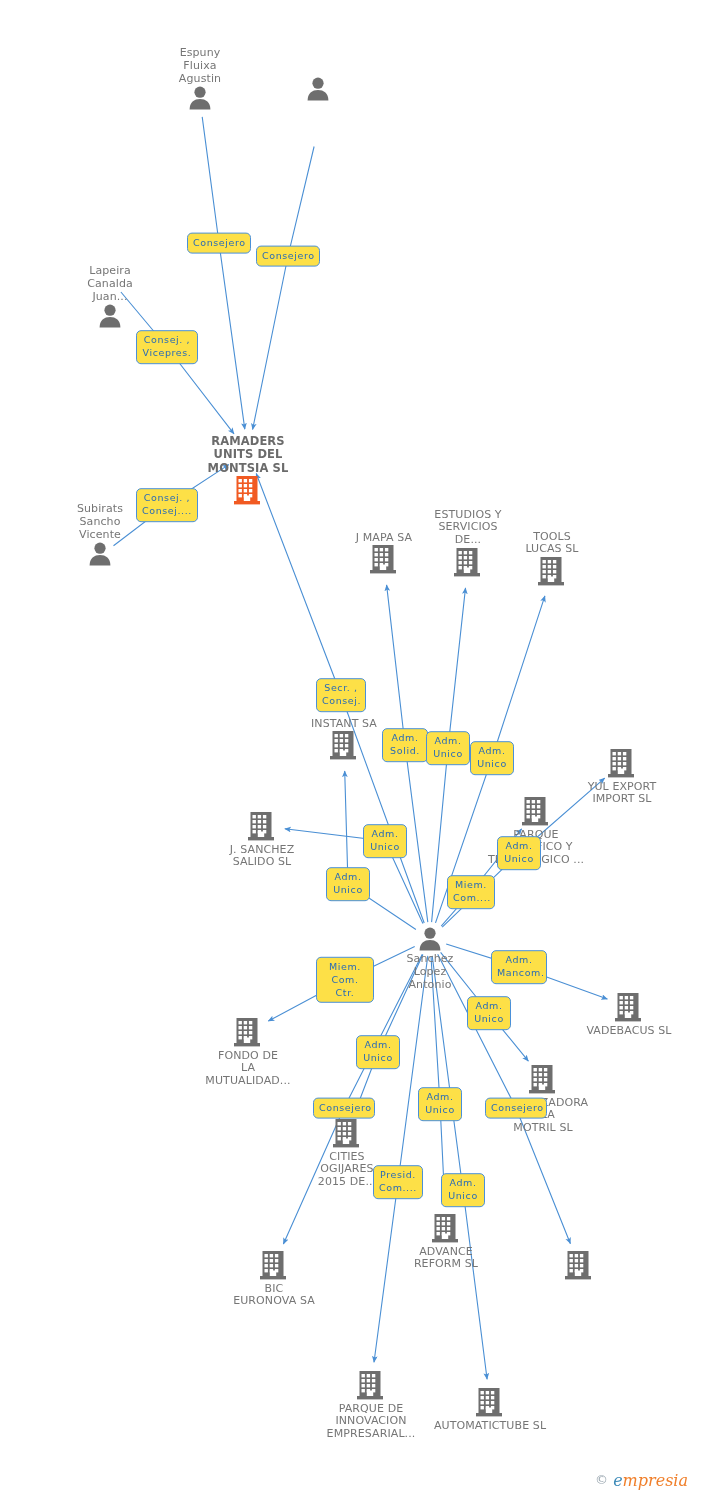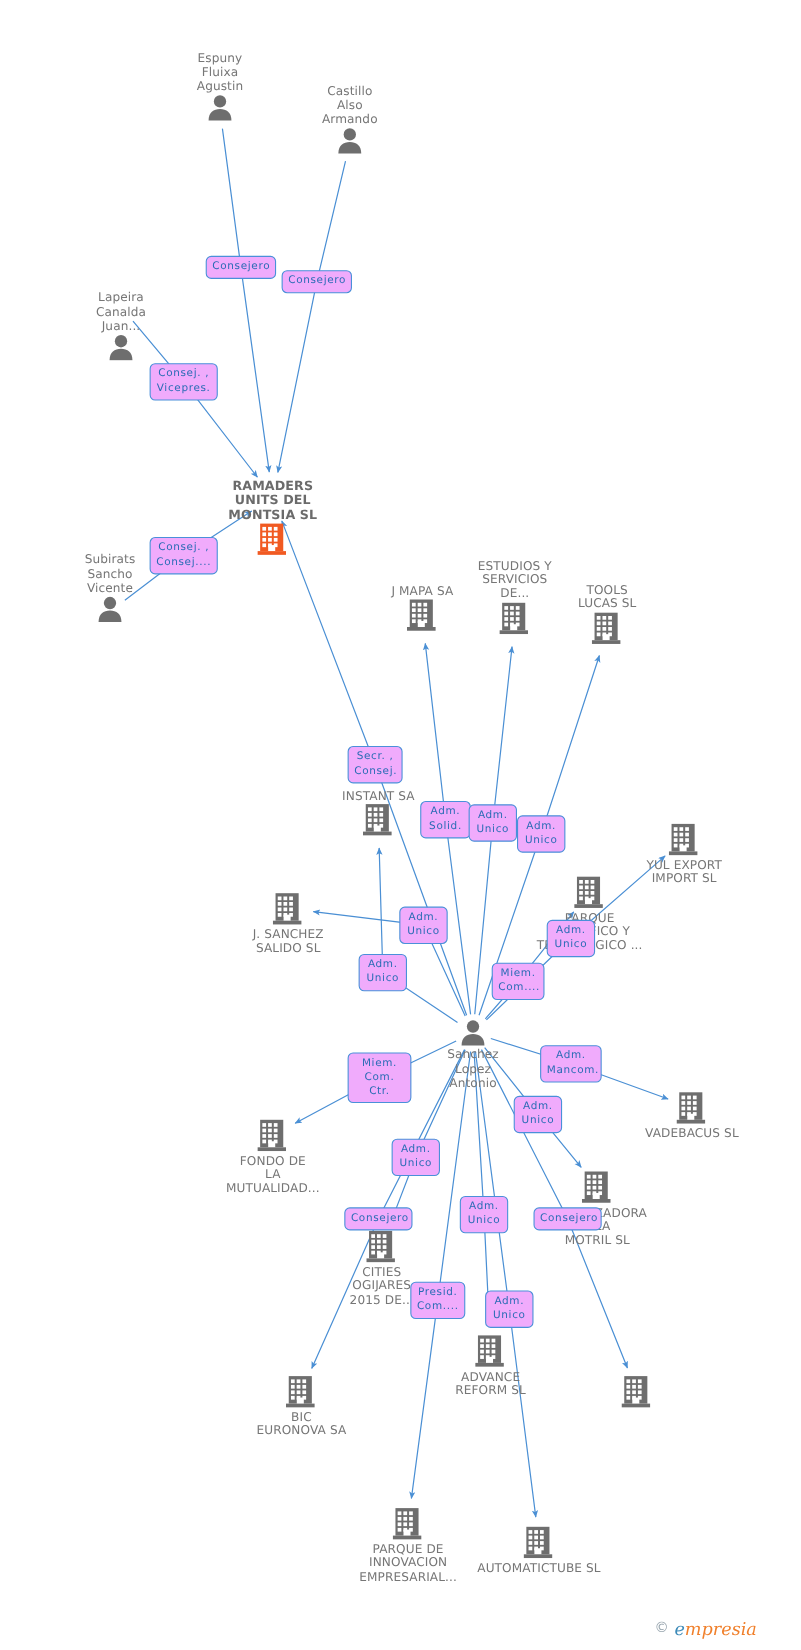--- a/index.html
+++ b/index.html
@@ -47,21 +47,21 @@
   
   .node.focus .node-label {
     color: #6b6b6b;
     font-weight: bold;
     font-size: 11.5px;
   }
 
   
   .chip {
     position: absolute;
-    background: #f0abfc;
+    background: #fde047;
     border: 1px solid #4a90d9;
     border-radius: 5px;
     color: #2a6cb5;
     font-size: 9.5px;
     letter-spacing: 0.6px;
     text-align: center;
     padding: 3px 5px;
     line-height: 1.35;
     white-space: pre-line;
     box-sizing: border-box;
@@ -129,23 +129,20 @@
 Fluixa
 Agustin</span>
         <div class="node-icon">
           <svg class="glyph-person" width="26" height="24" viewBox="0 0 26 24">
             <circle cx="13" cy="6.2" r="5.6" fill="#6e6e6e"></circle>
             <path d="M2.6 23.5 C2.6 16.2 7.2 13.0 13 13.0 C18.8 13.0 23.4 16.2 23.4 23.5 Z" fill="#6e6e6e"></path>
           </svg>
         </div>
       </div>
       <div class="node label-above" style="top: 77px; left: 318px;">
-        <span class="node-label">Castillo
-Also
-Armando</span>
         <div class="node-icon">
           <svg class="glyph-person" width="26" height="24" viewBox="0 0 26 24">
             <circle cx="13" cy="6.2" r="5.6" fill="#6e6e6e"></circle>
             <path d="M2.6 23.5 C2.6 16.2 7.2 13.0 13 13.0 C18.8 13.0 23.4 16.2 23.4 23.5 Z" fill="#6e6e6e"></path>
           </svg>
         </div>
       </div>
       <div class="node label-above" style="top: 226px; left: 110px; margin-top: 39px;">
         <span class="node-label">Lapeira
 Canalda

